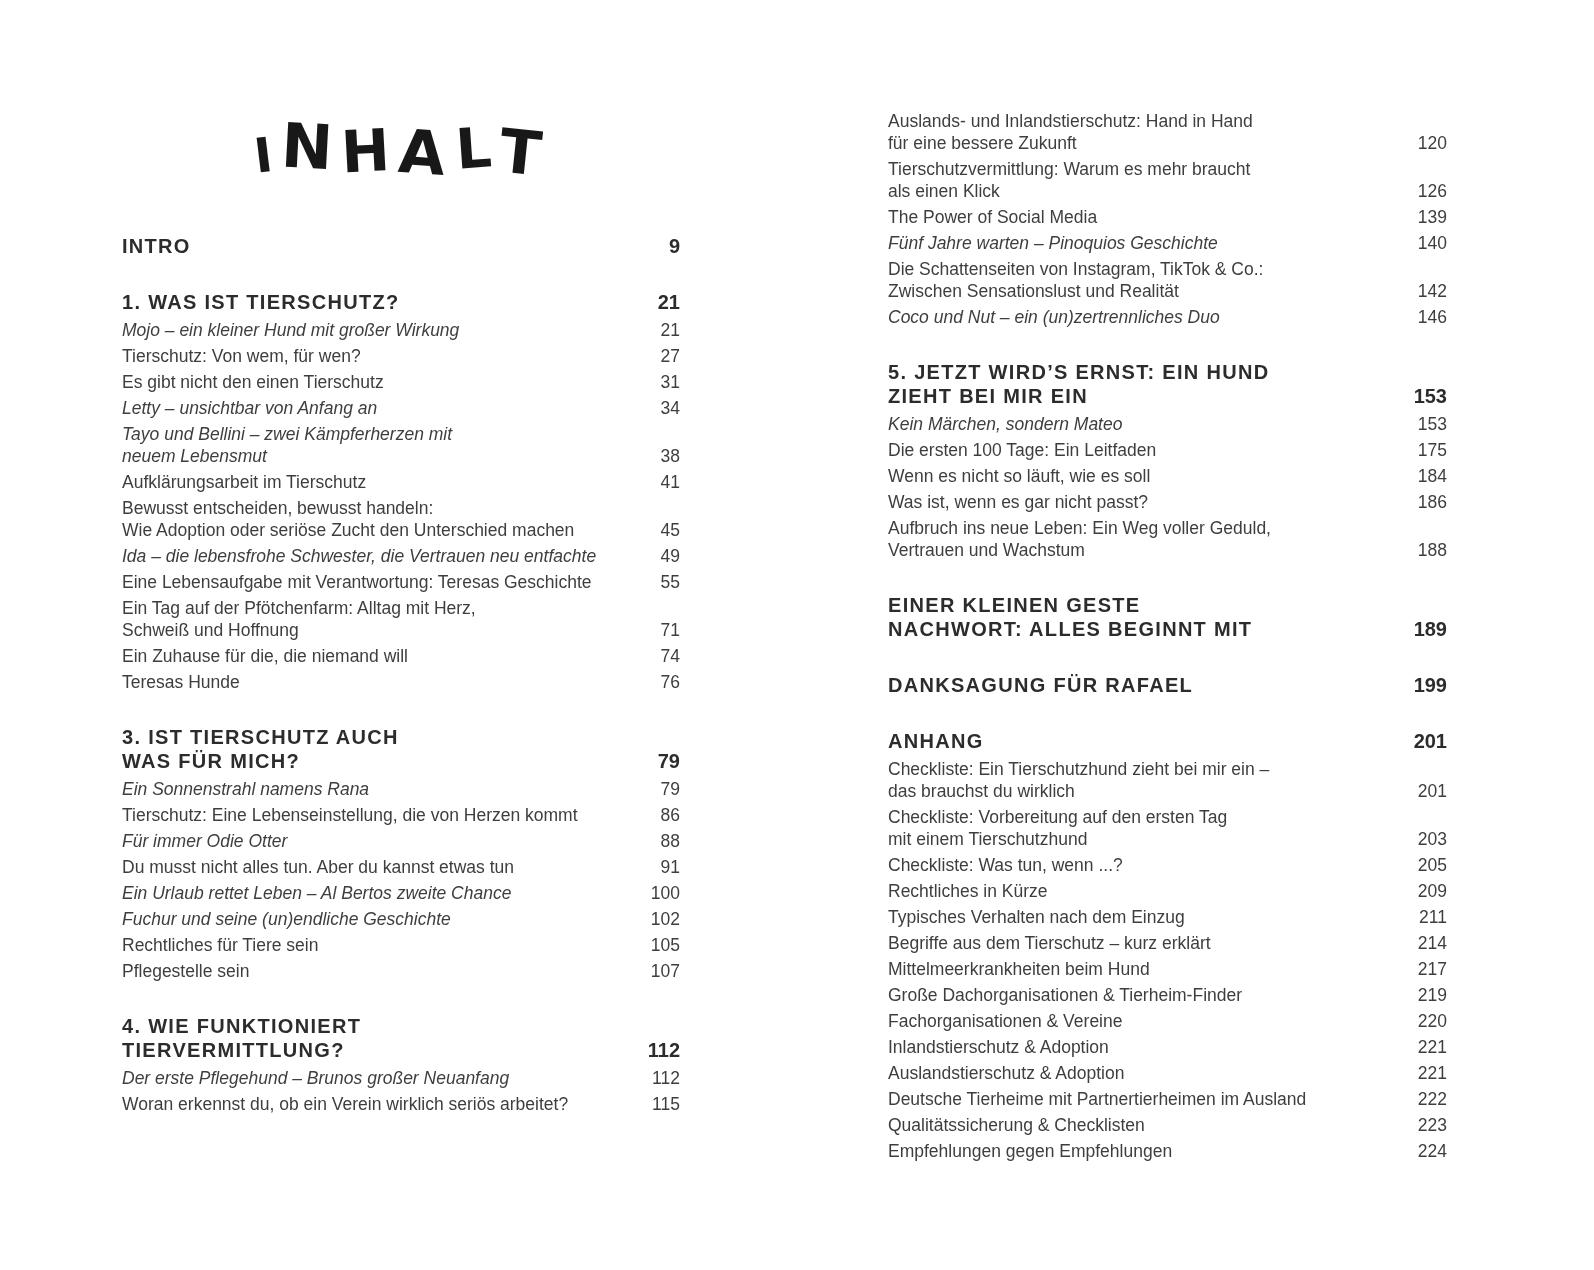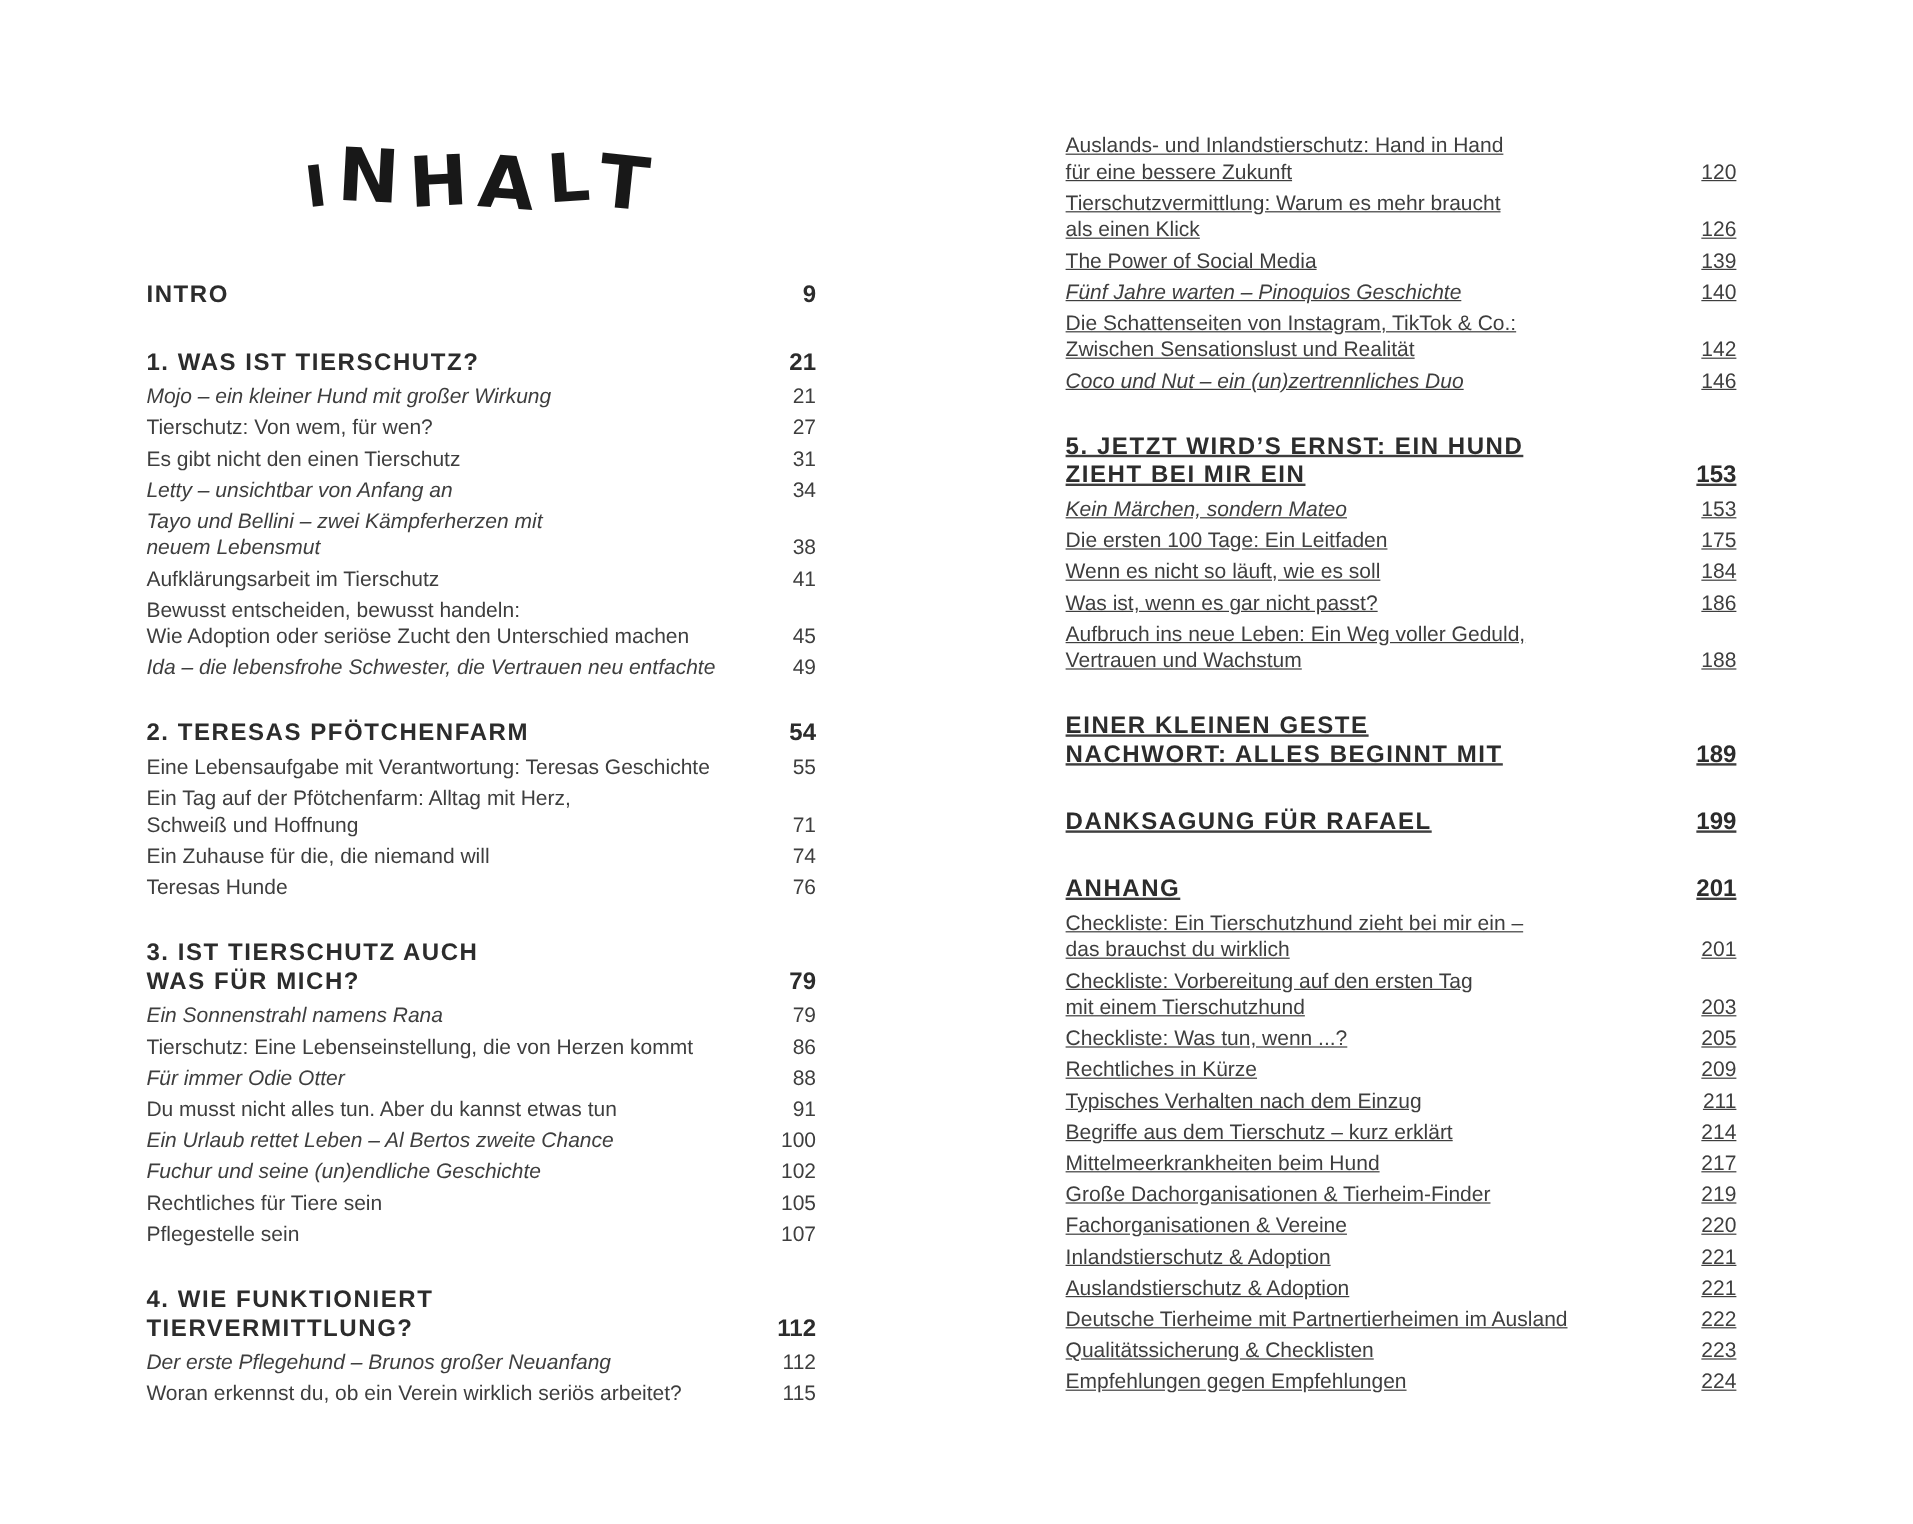--- a/index.html
+++ b/index.html
@@ -21,21 +21,20 @@
     top: 96px;
   }
   .col-left {
     left: 122px;
     width: 558px;
   }
   .col-right {
     left: 888px;
     top: 110px;
     width: 559px;
-    text-decoration: underline;
   }
   
   .book-title {
     text-align: center;
     margin: 10px 0 40px 0;
     height: 88px;
     line-height: 88px;
     font-family: "DejaVu Sans", sans-serif;
     font-weight: 800;
     font-size: 58px;
@@ -150,26 +149,20 @@
             <div class="toc-line">Wie Adoption oder seriöse Zucht den Unterschied machen</div>
           </div>
           <div class="toc-page">45</div>
         </div>
         <div class="toc-row italic">
           <div class="toc-text">
             <div class="toc-line">Ida – die lebensfrohe Schwester, die Vertrauen neu entfachte</div>
           </div>
           <div class="toc-page">49</div>
         </div>
-        <div class="toc-row heading">
-          <div class="toc-text">
-            <div class="toc-line">2. TERESAS PFÖTCHENFARM</div>
-          </div>
-          <div class="toc-page">54</div>
-        </div>
         <div class="toc-row normal">
           <div class="toc-text">
             <div class="toc-line">Eine Lebensaufgabe mit Verantwortung: Teresas Geschichte</div>
           </div>
           <div class="toc-page">55</div>
         </div>
         <div class="toc-row normal">
           <div class="toc-text">
             <div class="toc-line">Ein Tag auf der Pfötchenfarm: Alltag mit Herz,</div>
             <div class="toc-line">Schweiß und Hoffnung</div>

